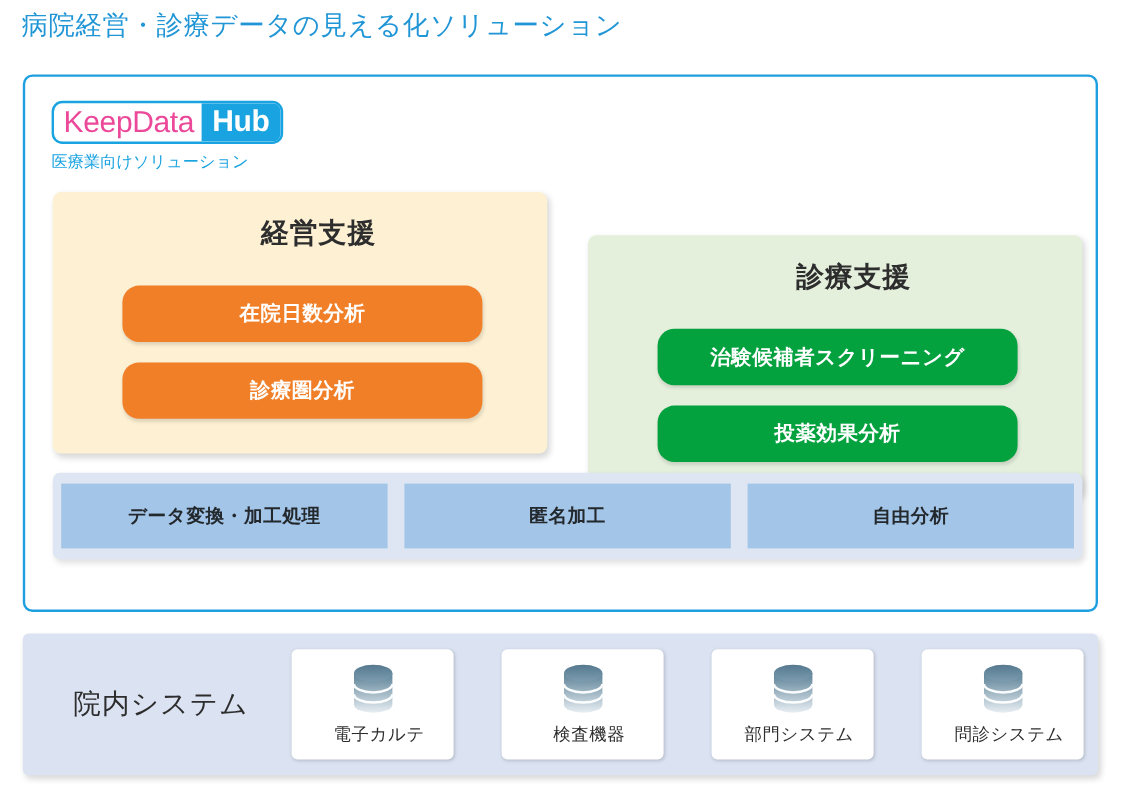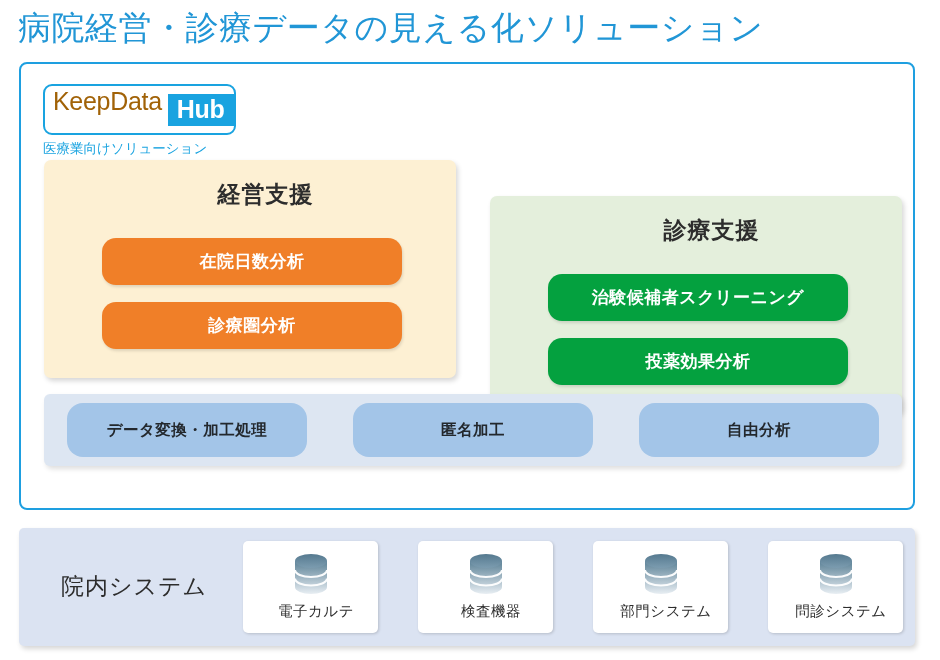--- a/index.html
+++ b/index.html
@@ -15,21 +15,21 @@
     color: #222222;
     overflow: hidden;
     position: relative;
   }
 
   
   .page-title {
     position: absolute;
     left: 18px;
     top: 6px;
-    font-size: 33px;
+    font-size: 22px;
     font-weight: 400;
     letter-spacing: 0.5px;
     color: #2196d6;
     white-space: nowrap;
   }
 
   
   .solution-box {
     position: absolute;
     left: 19px;
@@ -56,22 +56,22 @@
     overflow: hidden;
     background: #ffffff;
     line-height: 0;
     white-space: nowrap;
   }
   .logo-keepdata {
     display: inline-block;
     font-size: 25px;
     line-height: 28px;
     font-weight: 400;
-    color: #a16207;
-    padding: 1px 6px 18px 8px;
+    color: #ec4899;
+    padding: 1px 6px 2px 8px;
     letter-spacing: -0.3px;
     vertical-align: middle;
   }
   .logo-hub {
     display: inline-block;
     font-size: 25px;
     line-height: 31px;
     font-weight: 700;
     color: #ffffff;
     background: #19a3e0;
@@ -141,24 +141,24 @@
     height: 72px;
     background: #dde6f2;
     border-radius: 6px;
     box-shadow: 2px 3px 5px rgba(0,0,0,0.13);
     box-sizing: border-box;
     display: flex;
     align-items: center;
     justify-content: space-around;
   }
   .process-btn {
-    width: 240px;
+    width: 272px;
     height: 54px;
     background: #a3c5e8;
-    border-radius: 16px;
+    border-radius: 0;
     display: flex;
     align-items: center;
     justify-content: center;
     font-size: 15.5px;
     font-weight: 700;
     color: #23282d;
     letter-spacing: 0.5px;
     box-sizing: border-box;
   }
 

